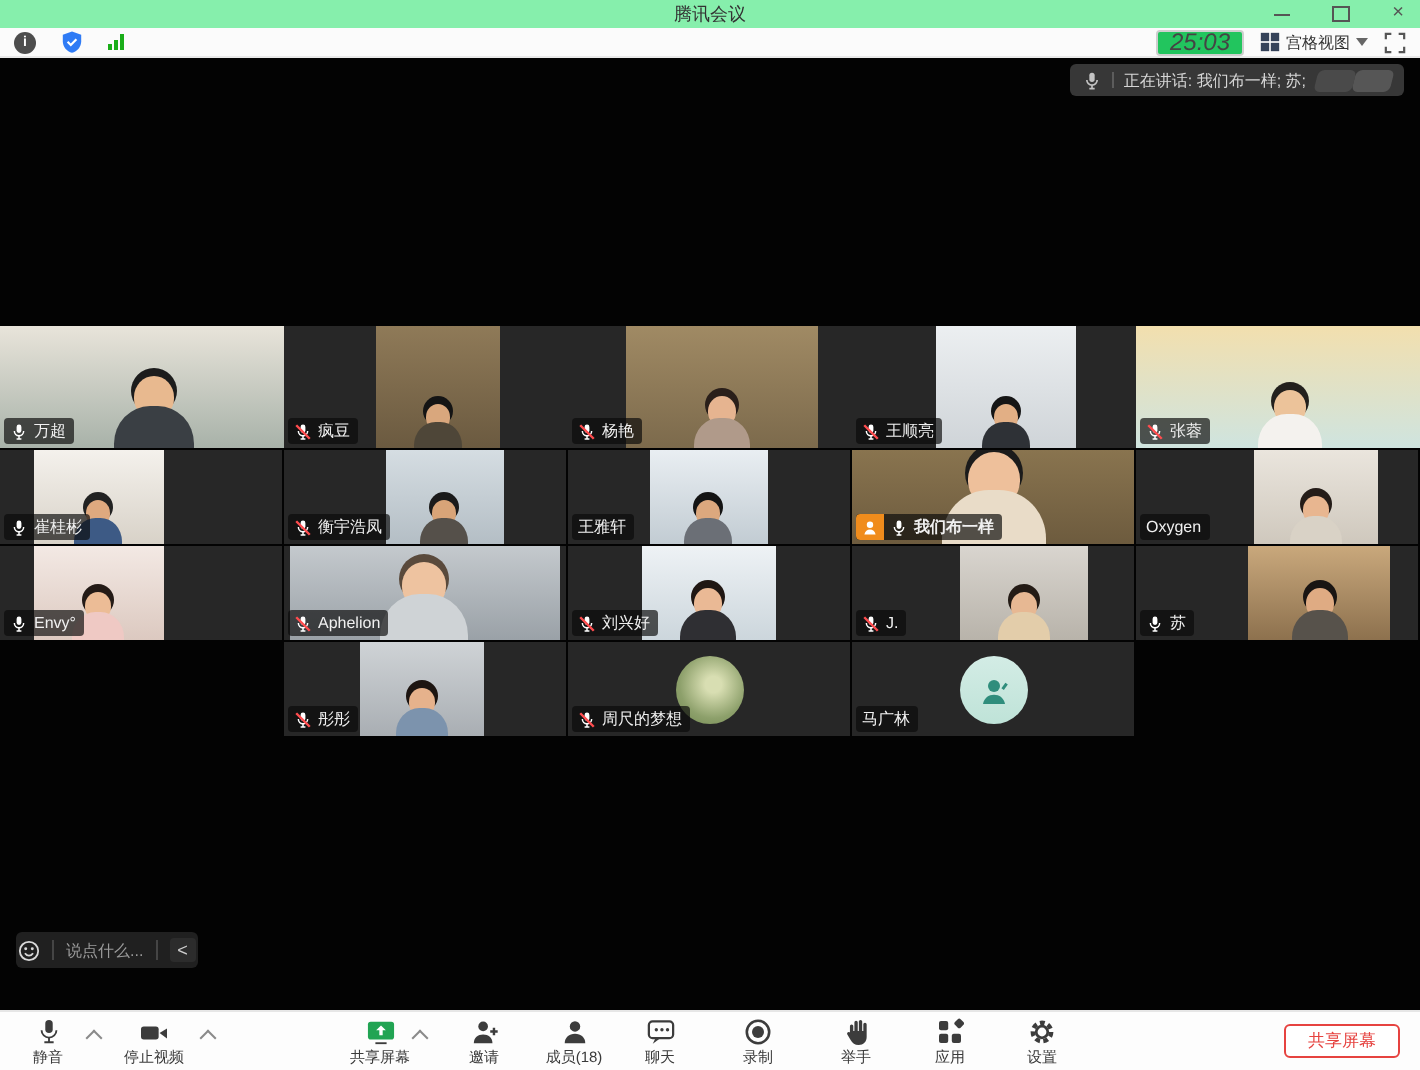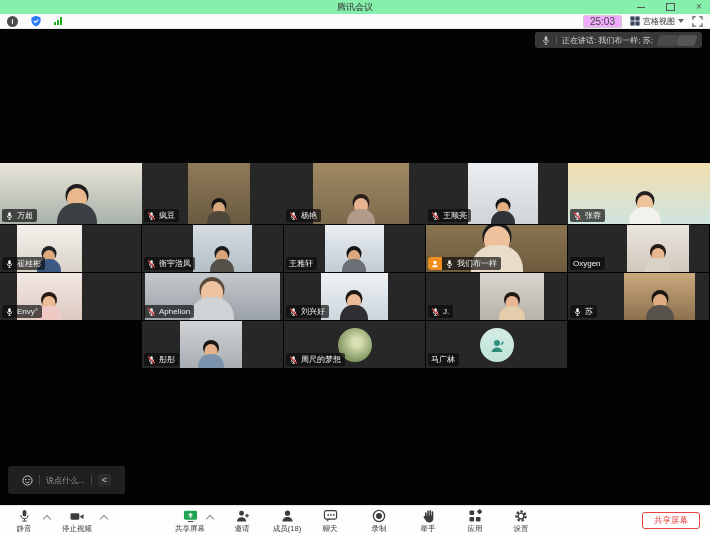--- a/index.html
+++ b/index.html
@@ -15,50 +15,50 @@
   .wc-max{width:7px;height:6px;border:1px solid #555;}
   .wc-x{font-size:10px;line-height:10px;color:#555;}
 
   
   #subbar{position:absolute;top:14px;left:0;width:710px;height:15px;background:#fbfbfb;border-bottom:1px solid #e9e9e9;box-sizing:border-box;display:flex;align-items:center;padding:0 7px;gap:12px;}
   .icon-info{width:11px;height:11px;border-radius:50%;background:#4d4d4d;color:#fff;font-size:7px;font-weight:bold;display:flex;align-items:center;justify-content:center;}
   .sig{display:flex;align-items:flex-end;gap:1px;height:8px;}
   .sig i{display:block;width:2px;background:#1aad19;}
   .sig i:nth-child(1){height:3px}.sig i:nth-child(2){height:5px}.sig i:nth-child(3){height:8px}
   #subbar .right{margin-left:auto;display:flex;align-items:center;gap:8px;}
-  #timerbox{border:1px solid #cfcfcf;background:#f0abfc;border-radius:2px;font-size:10px;color:#444;padding:1px 6px;line-height:9px;}
+  #timerbox{border:1px solid #cfcfcf;background:#22c55e;border-radius:2px;font-size:12px;color:#444;padding:1px 6px;line-height:9px;font-style:italic;}
   #viewmode{display:flex;align-items:center;gap:3px;font-size:8px;color:#333;}
   .caret-down{width:0;height:0;border-left:3px solid transparent;border-right:3px solid transparent;border-top:4px solid #666;}
 
   
   #videoarea{position:absolute;top:29px;left:0;width:710px;height:476px;background:#030303;overflow:hidden;}
 
   #speakpill{position:absolute;top:3px;right:8px;height:16px;background:#373737;border-radius:3px;display:flex;align-items:center;gap:5px;padding:0 6px;}
   #speakpill .vdiv{width:1px;height:8px;background:#5c5c5c;}
   #speakpill .stext{font-size:8px;color:#d6d6d6;white-space:nowrap;text-align:right;}
   .chip{width:19px;height:11px;border-radius:3px;background:#4a4a4a;transform:skewX(-14deg);display:inline-block;}
   .chip+.chip{margin-left:-5px;background:#565656;}
 
   
   .tile{position:absolute;width:141px;background:#272727;overflow:hidden;}
   .r1{top:134px;height:61px;padding-left:13px;} .r2{top:196px;height:47px;} .r3{top:244px;height:47px;} .r4{top:292px;height:47px;}
   .c1{left:0;} .c2{left:142px;} .c3{left:284px;} .c4{left:426px;} .c5{left:568px;}
-  .tile.speaking{box-shadow:inset 0 0 0 2px #27c06a;}
+  .tile.speaking{box-shadow:inset 0 0 0 2px #27c06a;font-weight:bold;}
   .tile.center{display:flex;align-items:center;justify-content:center;}
   .vid{position:absolute;top:0;height:100%;overflow:hidden;}
   .hair,.face,.torso{position:absolute;left:50%;transform:translateX(-50%);}
   .hair{border-radius:50%;}
   .face{border-radius:50% 50% 46% 46%;}
   .torso{bottom:0;border-radius:45% 45% 0 0 / 90% 90% 0 0;}
   .avatar{width:34px;height:34px;border-radius:50%;overflow:hidden;display:flex;align-items:center;justify-content:center;}
   .nlabel{position:absolute;left:2px;bottom:2px;display:flex;align-items:center;background:rgba(10,10,10,.68);border-radius:2px;padding:0 4px 0 3px;height:13px;gap:3px;color:#f0f0f0;font-size:8px;white-space:nowrap;max-width:135px;overflow:hidden;z-index:3;}
   .badge{width:14px;height:13px;margin:0 0 0 -3px;background:#f08c1c;border-radius:2px 0 0 2px;display:flex;align-items:center;justify-content:center;flex:none;}
 
   
-  #chatbar{position:absolute;left:8px;top:437px;height:28px;background:#202020;border-radius:3px;display:flex;align-items:center;gap:6px;padding:0 14px;}
+  #chatbar{position:absolute;left:8px;top:437px;height:18px;background:#202020;border-radius:3px;display:flex;align-items:center;gap:6px;padding:0 1px;}
   #chatbar .vdiv{width:1px;height:10px;background:#454545;}
   #chatbar .ph{font-size:8px;color:#9a9a9a;}
   #chatbar .col{font-size:9px;color:#cfcfcf;background:#2c2c2c;border-radius:2px;padding:0 4px;line-height:12px;}
 
   
   #toolbar{position:absolute;bottom:0;left:0;width:710px;height:30px;background:#fdfdfd;border-top:1px solid #e6e6e6;box-sizing:border-box;}
   .tb-item{position:absolute;top:3px;width:44px;text-align:center;cursor:default;}
   .tb-item .ic{height:14px;display:flex;align-items:flex-end;justify-content:center;}
   .tb-item .lb{font-size:7.5px;color:#3a3a3a;line-height:9px;margin-top:1px;white-space:nowrap;}
   .chev{position:absolute;width:5px;height:5px;border:solid #8a8a8a;border-width:1.5px 1.5px 0 0;transform:rotate(-45deg);top:10px;}

